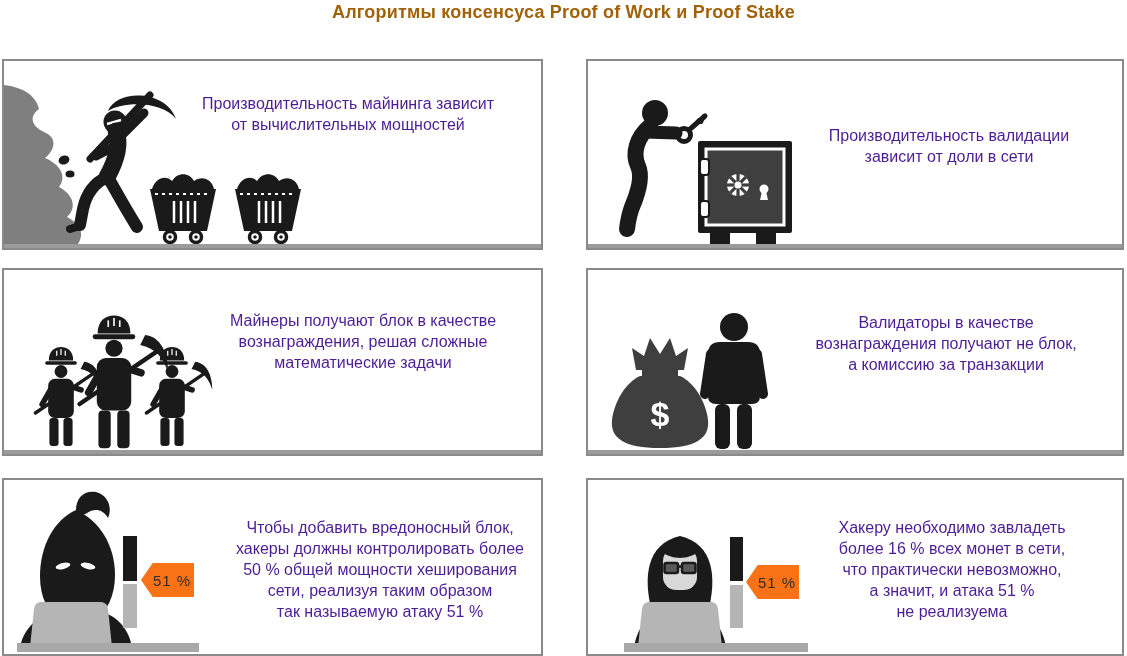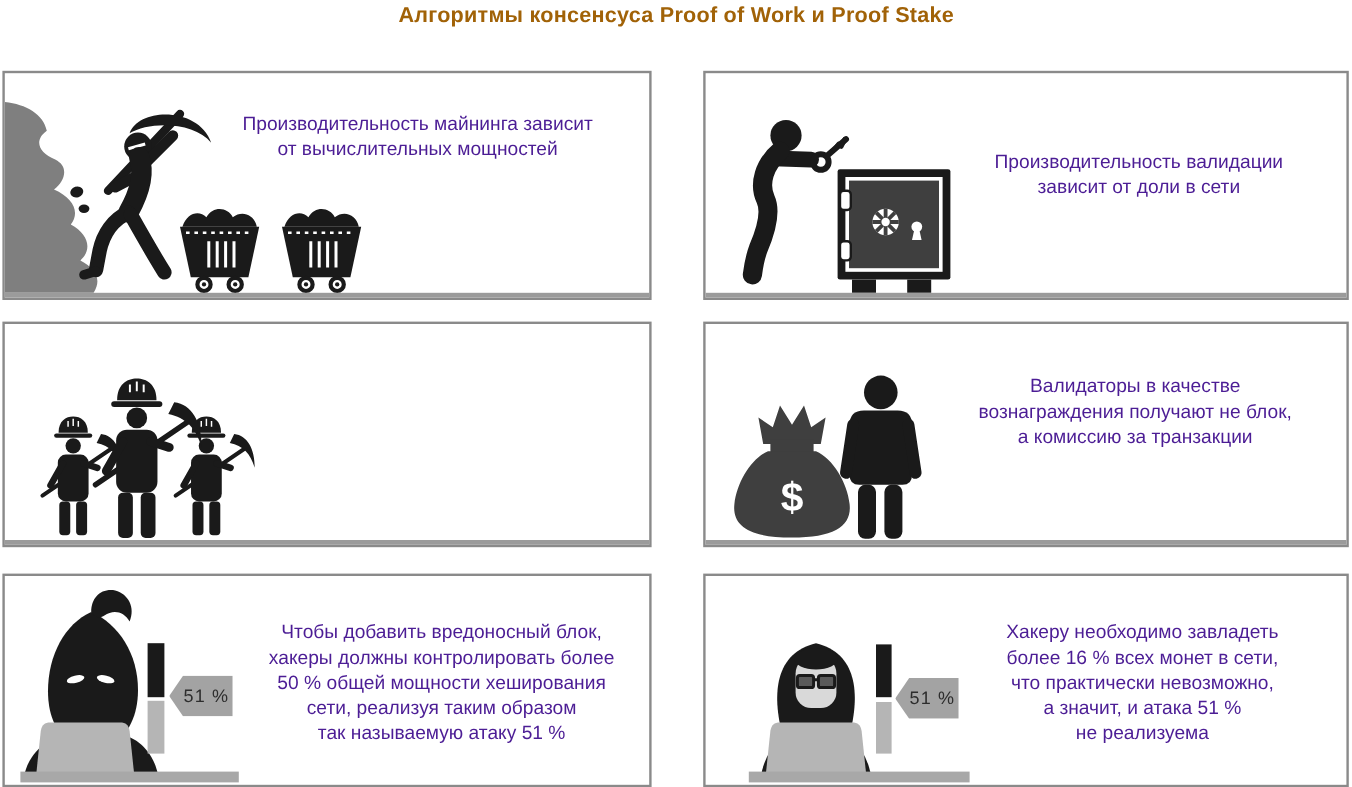--- a/index.html
+++ b/index.html
@@ -23,27 +23,27 @@
   .illu{position:absolute;left:0;top:0;width:100%;height:100%;}
   .ground{position:absolute;left:0;right:0;bottom:0;height:4px;background:#9b9b9b;}
   .caption{
     position:absolute;text-align:center;color:#4c1d95;font-size:16px;line-height:21px;
     white-space:pre-line;
   }
   .cap1{left:163px;top:32px;width:362px;}
   .cap2{left:200px;top:32px;width:322px;margin-top:32px;}
   .cap3{left:185px;top:40px;width:348px;}
   .cap4{left:193px;top:42px;width:330px;}
-  .cap5{left:188px;top:37px;width:352px;}
+  .cap5{left:200px;top:37px;width:352px;}
   .cap6{left:202px;top:37px;width:324px;}
   .bar{position:absolute;}
   .bar-black{background:#1a1a1a;}
   .bar-gray{background:#b5b5b5;}
   .tag{
-    position:absolute;background:#a3a3a3;color:#2d2d2d;font-size:15px;letter-spacing:1px;
+    position:absolute;background:#f97316;color:#2d2d2d;font-size:15px;letter-spacing:1px;
     display:flex;align-items:center;justify-content:center;padding-left:9px;box-sizing:border-box;
     clip-path:polygon(0 50%,22% 0,100% 0,100% 100%,22% 100%);
   }
   .desk{position:absolute;background:#a8a8a8;bottom:2px;height:9px;}
 </style>
 </head>
 <body>
 
 <div class="title">Алгоритмы консенсуса Proof of Work и Proof Stake</div>
 
@@ -146,20 +146,23 @@
         <line x1="-14" y1="56" x2="-31" y2="86" stroke-width="9" stroke-linecap="round"></line>
         <line x1="14" y1="56" x2="33" y2="62" stroke-width="9" stroke-linecap="round"></line>
         <rect x="-19" y="108" width="15" height="46" rx="5" stroke="none"></rect>
         <rect x="4" y="108" width="15" height="46" rx="5" stroke="none"></rect>
       </g>
     </defs>
     <use href="#miner" transform="translate(57,82) scale(0.61)"></use>
     <use href="#miner" transform="translate(168,82) scale(0.61)"></use>
     <use href="#miner" transform="translate(110,52) scale(0.82)"></use>
   </svg>
+  <div class="caption cap3">Майнеры получают блок в качестве
+вознаграждения, решая сложные
+математические задачи</div>
   <div class="ground"></div>
 </div>
 
 <div class="panel p4">
   <svg class="illu" viewBox="0 0 534 184" preserveAspectRatio="none">
     <g fill="#3f3f3f">
       <polygon points="48,100 44,78 56,86 62,68 72,84 82,68 88,86 100,78 96,100"></polygon>
       <rect x="54" y="96" width="36" height="14"></rect>
       <path d="M52,106 C38,112 26,132 24,150 C22,168 36,178 72,178 C108,178 122,168 120,150 C118,132 106,112 92,106 Z"></path>
       <text x="72" y="156" font-size="34" font-weight="bold" fill="#ffffff" text-anchor="middle" font-family="&quot;Liberation Sans&quot;,sans-serif">$</text>

